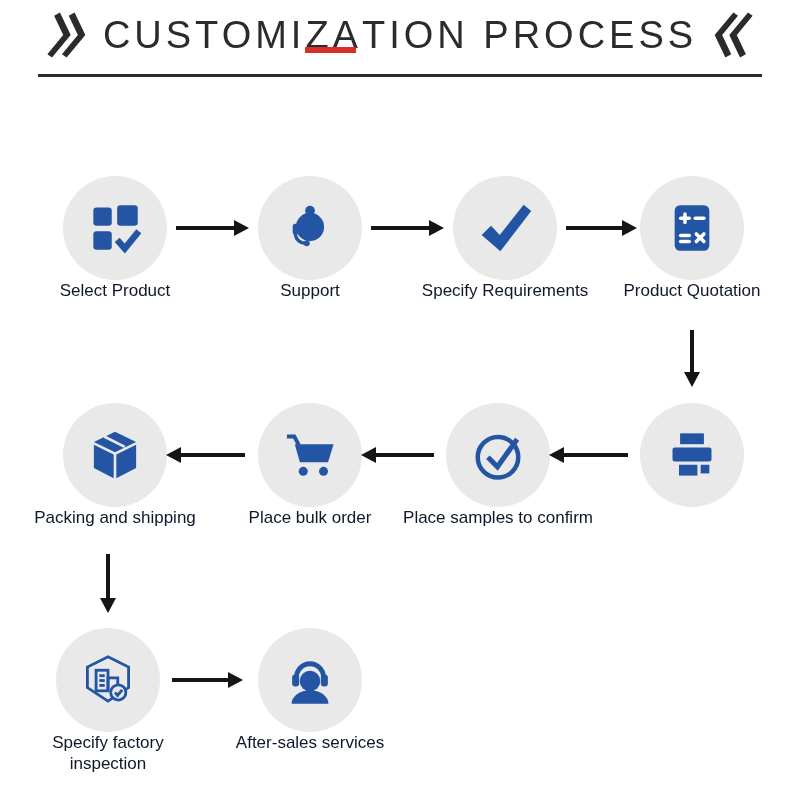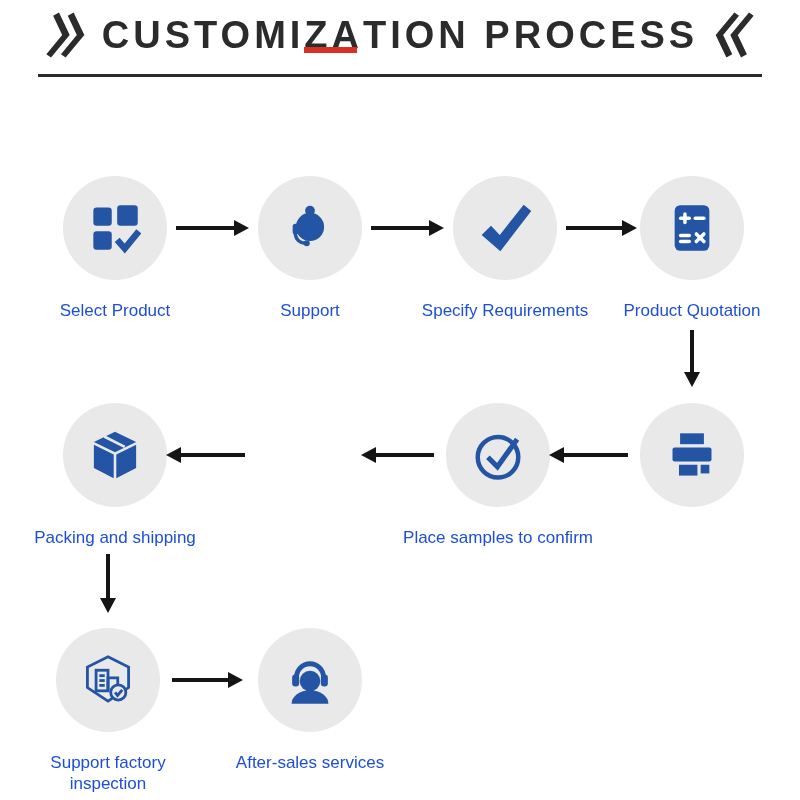--- a/index.html
+++ b/index.html
@@ -12,21 +12,21 @@
   }
   .stage { position: absolute; inset: 0; }
 
   
   .title-row {
     position: absolute; left: 0; right: 0; top: 12px;
     display: flex; justify-content: center; align-items: center; gap: 16px;
   }
   .title-text {
     margin: 0;
-    font-size: 38px; font-weight: 700;
+    font-size: 38px; font-weight: 400;
     letter-spacing: 4px;
     color: #2b2b2b;
     white-space: nowrap;
   }
   .accent { position: relative; }
   .accent::after {
     content: ""; position: absolute;
     left: 0; right: 6px; bottom: 3px; height: 6px;
     background: #d93025;
   }
@@ -40,23 +40,22 @@
 
   
   .node { position: absolute; width: 210px; text-align: center; }
   .circle {
     width: 104px; height: 104px; border-radius: 50%;
     background: #e9e9ea;
     margin: 0 auto;
     display: flex; align-items: center; justify-content: center;
   }
   .label {
-    margin-top: 20px;
     font-size: 17px; line-height: 1.25;
-    color: #1d4ed8;
+    color: #0f172a;
   }
 
   
   .arrow-h { position: absolute; height: 4px; background: #151515; }
   .arrow-h.right::after {
     content: ""; position: absolute; left: 100%; top: 50%;
     transform: translateY(-50%);
     border-top: 8px solid transparent; border-bottom: 8px solid transparent;
     border-left: 15px solid #151515;
   }
@@ -158,20 +157,31 @@
   <div class="node" style="left:393px;top:403px">
     <div class="circle">
       <svg width="54" height="54" viewBox="0 0 48 48">
         <circle cx="24" cy="26" r="18" fill="none" stroke="#2355A4" stroke-width="4"></circle>
         <path d="M15 26 l8.5 8.5 L41 10" fill="none" stroke="#2355A4" stroke-width="4.5"></path>
       </svg>
     </div>
     <div class="label">Place samples to confirm</div>
   </div>
 
+  <div class="node" style="left:205px;top:403px">
+    <div class="circle">
+      <svg width="54" height="54" viewBox="0 0 48 48">
+        <path d="M3.5 7.5 h6.5 l4 7.5" fill="none" stroke="#2355A4" stroke-width="3.5"></path>
+        <path d="M10.5 14.5 H45 L40 30.5 H15 Z" fill="#2355A4"></path>
+        <circle cx="18" cy="38.5" r="4" fill="#2355A4"></circle>
+        <circle cx="36" cy="38.5" r="4" fill="#2355A4"></circle>
+      </svg>
+    </div>
+    <div class="label">Place bulk order</div>
+  </div>
 
   <div class="node" style="left:10px;top:403px">
     <div class="circle">
       <svg width="52" height="52" viewBox="0 0 48 48">
         <polygon points="24,2.5 43.5,12 24,21.5 4.5,12" fill="#2355A4"></polygon>
         <polygon points="4.5,14.5 22.8,23.5 22.8,45.5 4.5,36" fill="#2355A4"></polygon>
         <polygon points="43.5,14.5 25.2,23.5 25.2,45.5 43.5,36" fill="#2355A4"></polygon>
         <path d="M14 7 L33 16.5" stroke="#e9e9ea" stroke-width="2.5" fill="none"></path>
       </svg>
     </div>
@@ -186,21 +196,21 @@
           <rect x="13" y="15" width="11" height="19"></rect>
           <path d="M16 20 h5"></path>
             <path d="M16 24.5 h5"></path>
             <path d="M16 29 h5"></path>
           <path d="M24 34 V22 h9 v10"></path>
         </g>
         <circle cx="33.5" cy="35.5" r="7" fill="#e9e9ea" stroke="#2355A4" stroke-width="2.6"></circle>
         <path d="M30.5 35.5 l2.3 2.8 4.3 -5.2" fill="none" stroke="#2355A4" stroke-width="2.6"></path>
       </svg>
     </div>
-    <div class="label">Support factory inspection</div>
+    <div class="label">Specify factory inspection</div>
   </div>
 
   <div class="node" style="left:205px;top:628px">
     <div class="circle">
       <svg width="52" height="52" viewBox="0 0 48 48">
         <path d="M11.5 21.5 a12.5 12.5 0 0 1 25 0" fill="none" stroke="#2355A4" stroke-width="4.5"></path>
         <rect x="7.5" y="19" width="6.5" height="11" rx="3" fill="#2355A4"></rect>
         <rect x="34" y="19" width="6.5" height="11" rx="3" fill="#2355A4"></rect>
         <circle cx="24" cy="25" r="9.5" fill="#2355A4"></circle>
         <path d="M7 46 a17 12.5 0 0 1 34 0 Z" fill="#2355A4"></path>

